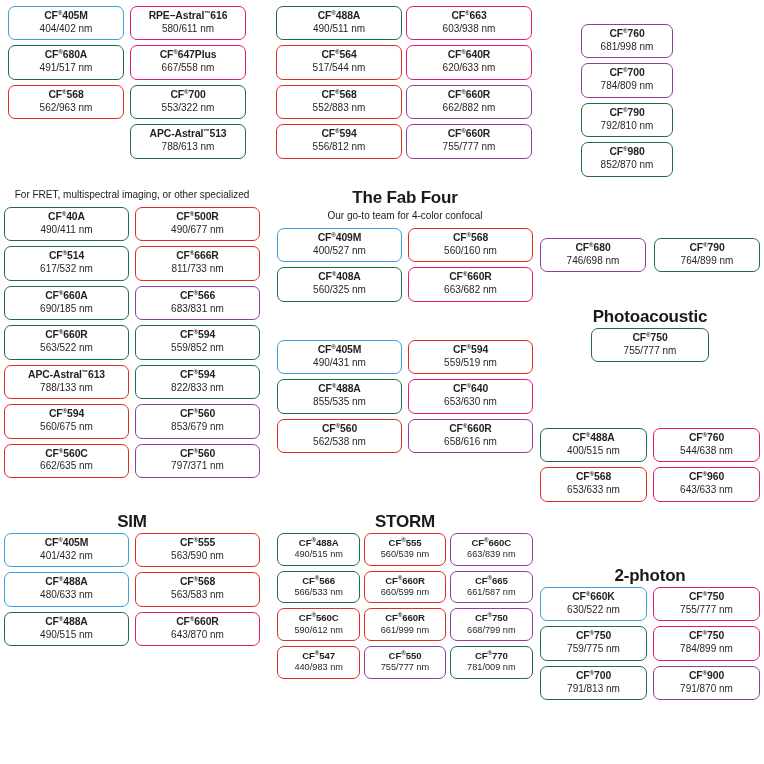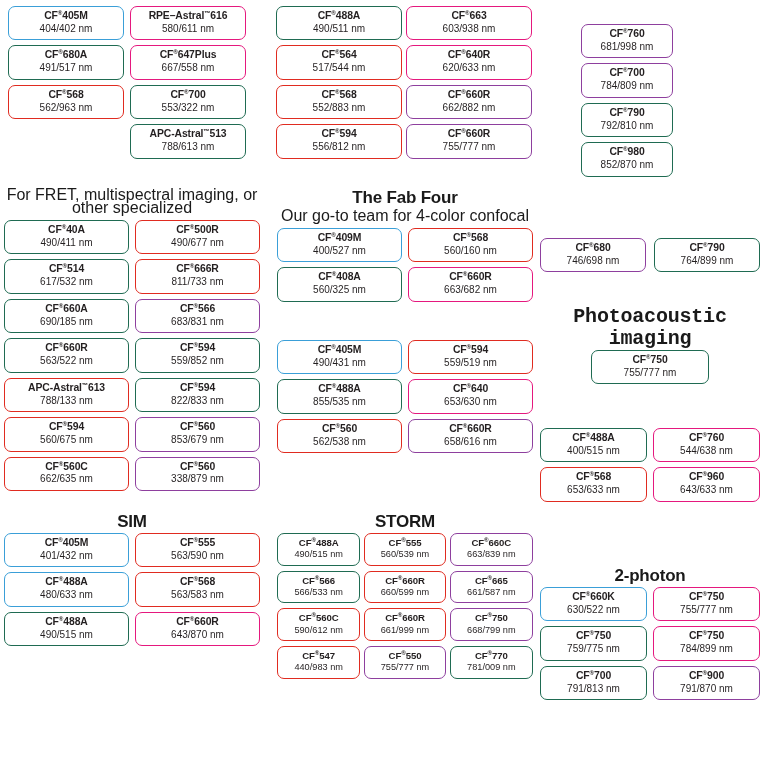--- a/index.html
+++ b/index.html
@@ -18,21 +18,21 @@
     text-align: center;
     font-weight: bold;
     font-size: 17px;
     line-height: 20px;
     color: #1a1a1a;
     letter-spacing: -0.2px;
     margin: 0 0 1px 0;
   }
   .sect-sub {
     text-align: center;
-    font-size: 16px;
+    font-size: 10px;
     line-height: 13px;
     color: #1a1a1a;
     margin: 0 0 6px 0;
   }
   .sect-title.two-line { line-height: 21px; }
 
   .grid { display: flex; flex-wrap: wrap; }
   .col { display: flex; flex-direction: column; }
 
   .chip {
@@ -93,21 +93,21 @@
   .three-col .col:last-child  { padding-right: 0; }
 
   .pair-row { display: flex; }
   .pair-row .col { width: 50%; box-sizing: border-box; }
   .pair-row .col:first-child { padding-right: 4px; }
   .pair-row .col:last-child  { padding-left: 4px; }
 
   .single-wrap { display: flex; justify-content: center; }
   .single-wrap .chip { width: 118px; }
 
-  #sec-photo .sect-title { font-size: 20px; font-family: Liberation Mono, monospace; }
+  #sec-photo .sect-title { font-size: 17px; }
   #sec-storm .chip .nm { font-size: 9.6px; }
   #sec-storm .chip .sp { font-size: 9.2px; }
 </style>
 </head>
 <body>
 
 <div id="root">
 
   <div class="section" id="band-a">
       <div class="chip" style="border-color: rgb(58, 159, 216);">
@@ -249,21 +249,21 @@
           <div class="chip" style="border-color: rgb(31, 107, 82);">
             <span class="nm">CF<sup>®</sup>594</span>
             <span class="sp">822/833 nm</span>
           </div>
           <div class="chip" style="border-color: rgb(142, 63, 158);">
             <span class="nm">CF<sup>®</sup>560</span>
             <span class="sp">853/679 nm</span>
           </div>
           <div class="chip" style="border-color: rgb(142, 63, 158);">
             <span class="nm">CF<sup>®</sup>560</span>
-            <span class="sp">338/879 nm</span>
+            <span class="sp">797/371 nm</span>
           </div>
         </div>
       </div>
   </div>
 
   <div class="section" id="sec-fab">
     <div class="sect-title">The Fab Four</div>
     <div class="sect-sub">Our go-to team for 4-color confocal</div>
     <div class="grid two-col">
         <div class="col">
@@ -428,21 +428,20 @@
           <div class="chip" style="border-color: rgb(31, 107, 82);">
             <span class="nm">CF<sup>®</sup>790</span>
             <span class="sp">764/899 nm</span>
           </div>
         </div>
       </div>
   </div>
 
   <div class="section" id="sec-photo">
     <div class="sect-title two-line">Photoacoustic</div>
-    <div class="sect-title two-line">imaging</div>
     <div class="single-wrap">
         <div class="chip" style="border-color: rgb(31, 107, 82);">
           <span class="nm">CF<sup>®</sup>750</span>
           <span class="sp">755/777 nm</span>
         </div>
       </div>
   </div>
 
   <div class="section" id="sec-tirf">
     <div class="grid two-col">

